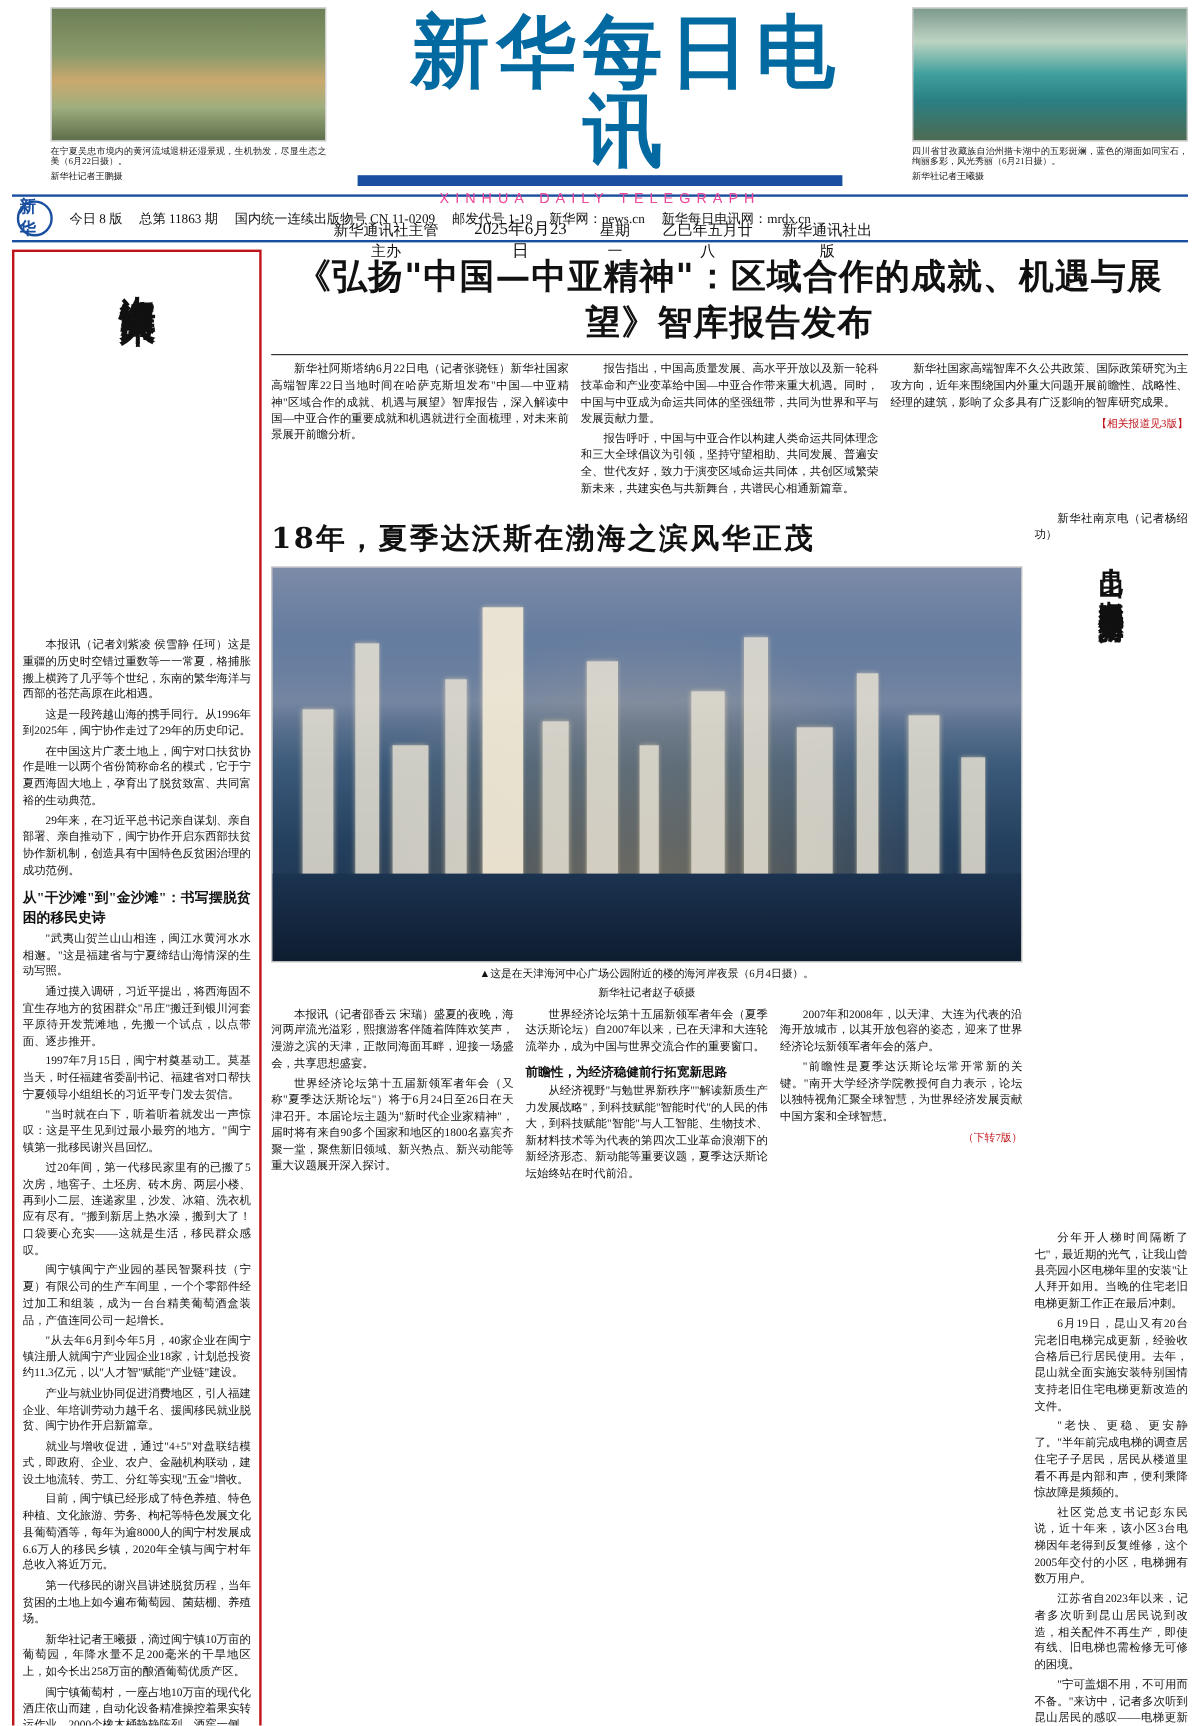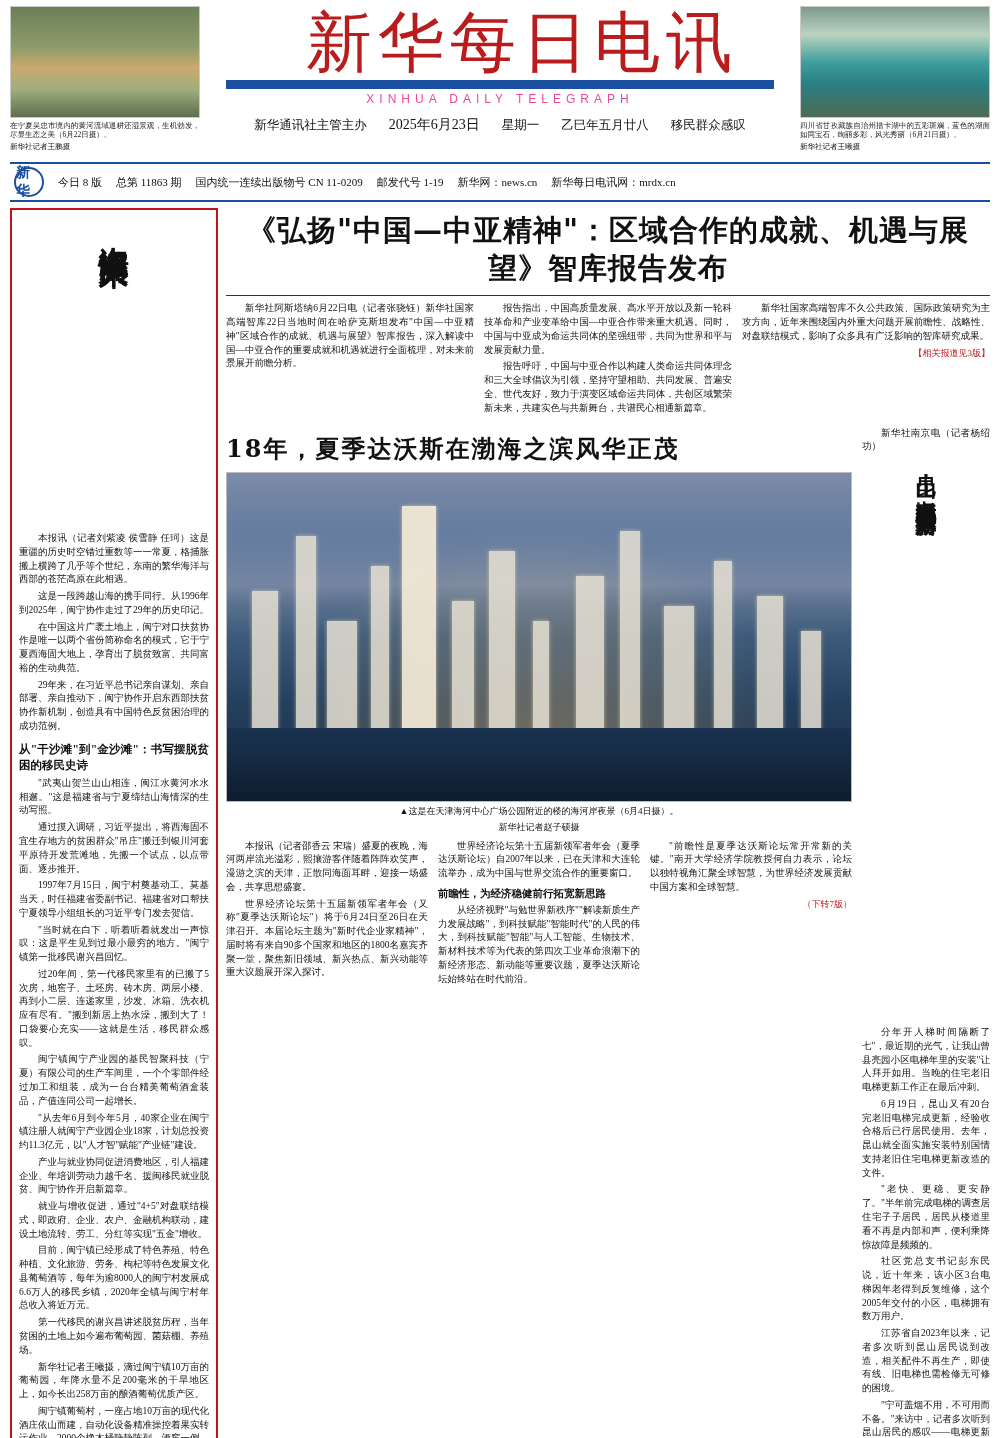--- a/index.html
+++ b/index.html
@@ -8,26 +8,26 @@
     width:1000px; height:1438px;
     background:#ffffff;
     font-family:"Liberation Serif", serif;
     color:#111;
     overflow:hidden;
   }
   .page { position:relative; width:1000px; height:1438px; }
 
   
   .masthead { position:relative; height:160px; padding:6px 10px 0 10px; display:flex; }
-  .mast-photo { width:190px; }
+  .mast-photo { width:230px;margin-left:32px; }
   .photo-box { width:100%; height:112px; border:1px solid #c9c9c9; overflow:hidden; position:relative; }
   .photo-cap { font-size:7.5px; line-height:1.25; color:#222; margin-top:3px; text-align:justify; }
   .photo-credit { font-size:7.5px; margin-top:2px; }
   .mast-center { flex:1; text-align:center; padding-top:4px; position:relative; }
-  .mast-title { font-family:"DejaVu Serif", serif; font-weight:normal; font-size:66px; letter-spacing:6px; color:#b91c1c; line-height:1.0;margin-left:44px; }
+  .mast-title { font-family:"DejaVu Serif", serif; font-weight:bold; font-size:66px; letter-spacing:6px; color:#0369a1; line-height:1.0;margin-left:44px; }
   .mast-rule { height:9px; background:#1a4fa0; margin:4px 26px 0 26px; }
   .mast-en { font-size:12px; letter-spacing:5px; color:#ec4899; margin-top:3px; font-family:"Liberation Sans", sans-serif; }
   .mast-sub { display:flex; justify-content:center; align-items:flex-end; gap:22px; font-size:12.5px; margin-top:10px; color:#111; }
   .mast-sub .date { font-size:14px; }
 
   
   .infobar { display:flex; align-items:center; gap:14px; border-top:2px solid #1a4fa0; border-bottom:2px solid #1a4fa0; margin:2px 10px 0 10px; padding:3px 4px; font-size:11px; }
   .logo-circ { width:30px; height:30px; border:2px solid #1a4fa0; border-radius:50%; color:#1a4fa0; font-size:14px; display:flex; align-items:center; justify-content:center; font-weight:bold; }
   .infobar span { white-space:nowrap; }
 
@@ -85,21 +85,21 @@
 
     <div class="mast-center">
       <div class="mast-title">新华每日电讯</div>
       <div class="mast-rule"></div>
       <div class="mast-en">XINHUA DAILY TELEGRAPH</div>
       <div class="mast-sub">
         <span>新华通讯社主管主办</span>
         <span class="date">2025年6月23日</span>
         <span>星期一</span>
         <span>乙巳年五月廿八</span>
-        <span>移民群众感叹</span>
+        <span>新华通讯社出版</span>
       </div>
     </div>
 
     <div class="mast-photo">
       <div class="photo-box ph-lake"></div>
       <div class="photo-cap">四川省甘孜藏族自治州措卡湖中的五彩斑斓，蓝色的湖面如同宝石，绚丽多彩，风光秀丽（6月21日摄）。</div>
       <div class="photo-credit">新华社记者王曦摄</div>
     </div>
   </div>
 
@@ -145,21 +145,21 @@
 
       <div class="three">
         <div class="c">
           <div class="p">新华社阿斯塔纳6月22日电（记者张骁钰）新华社国家高端智库22日当地时间在哈萨克斯坦发布"中国—中亚精神"区域合作的成就、机遇与展望》智库报告，深入解读中国—中亚合作的重要成就和机遇就进行全面梳理，对未来前景展开前瞻分析。</div>
         </div>
         <div class="c">
           <div class="p">报告指出，中国高质量发展、高水平开放以及新一轮科技革命和产业变革给中国—中亚合作带来重大机遇。同时，中国与中亚成为命运共同体的坚强纽带，共同为世界和平与发展贡献力量。</div>
           <div class="p">报告呼吁，中国与中亚合作以构建人类命运共同体理念和三大全球倡议为引领，坚持守望相助、共同发展、普遍安全、世代友好，致力于演变区域命运共同体，共创区域繁荣新未来，共建实色与共新舞台，共谱民心相通新篇章。</div>
         </div>
         <div class="c">
-          <div class="p">新华社国家高端智库不久公共政策、国际政策研究为主攻方向，近年来围绕国内外重大问题开展前瞻性、战略性、对盘联结模式，影响了众多具有广泛影响的智库研究成果。</div>
+          <div class="p">新华社国家高端智库不久公共政策、国际政策研究为主攻方向，近年来围绕国内外重大问题开展前瞻性、战略性、经理的建筑，影响了众多具有广泛影响的智库研究成果。</div>
           <div class="jump">【相关报道见3版】</div>
         </div>
       </div>
 
       <div class="sec2">
         <div style="display:flex; gap:10px;">
           <div style="flex:1;">
             <div class="mid-head">18年，夏季达沃斯在渤海之滨风华正茂</div>
             <div class="bigphoto ph-city">
               <div class="sky-glow"></div>
@@ -188,20 +188,21 @@
               <div class="c">
                 <div class="p">本报讯（记者邵香云 宋瑞）盛夏的夜晚，海河两岸流光溢彩，熙攘游客伴随着阵阵欢笑声，漫游之滨的天津，正散同海面耳畔，迎接一场盛会，共享思想盛宴。</div>
                 <div class="p">世界经济论坛第十五届新领军者年会（又称"夏季达沃斯论坛"）将于6月24日至26日在天津召开。本届论坛主题为"新时代企业家精神"，届时将有来自90多个国家和地区的1800名嘉宾齐聚一堂，聚焦新旧领域、新兴热点、新兴动能等重大议题展开深入探讨。</div>
               </div>
               <div class="c">
                 <div class="p">世界经济论坛第十五届新领军者年会（夏季达沃斯论坛）自2007年以来，已在天津和大连轮流举办，成为中国与世界交流合作的重要窗口。</div>
                 <div class="sub-h2">前瞻性，为经济稳健前行拓宽新思路</div>
                 <div class="p">从经济视野"与勉世界新秩序""解读新质生产力发展战略"，到科技赋能"智能时代"的人民的伟大，到科技赋能"智能"与人工智能、生物技术、新材料技术等为代表的第四次工业革命浪潮下的新经济形态、新动能等重要议题，夏季达沃斯论坛始终站在时代前沿。</div>
               </div>
               <div class="c">
+                <div class="p">2007年和2008年，以天津、大连为代表的沿海开放城市，以其开放包容的姿态，迎来了世界经济论坛新领军者年会的落户。</div>
                 <div class="p">"前瞻性是夏季达沃斯论坛常开常新的关键。"南开大学经济学院教授何自力表示，论坛以独特视角汇聚全球智慧，为世界经济发展贡献中国方案和全球智慧。</div>
                 <div class="jump">（下转7版）</div>
               </div>
             </div>
           </div>
 
           <div class="right-col">
             <div class="p">新华社南京电（记者杨绍功）</div>
             <div class="rtitle">昆山：老旧电梯更新激发民生产业新活力</div>
             <div class="p">分年开人梯时间隔断了七"，最近期的光气，让我山曾县亮园小区电梯年里的安装"让人拜开如用。当晚的住宅老旧电梯更新工作正在最后冲刺。</div>

